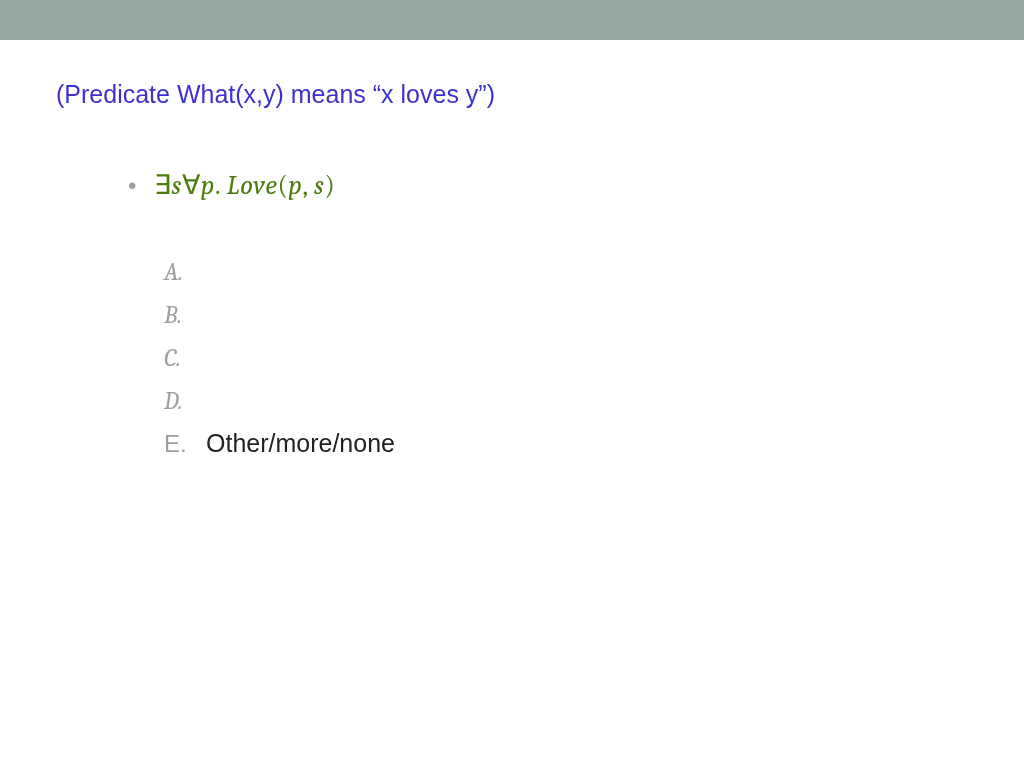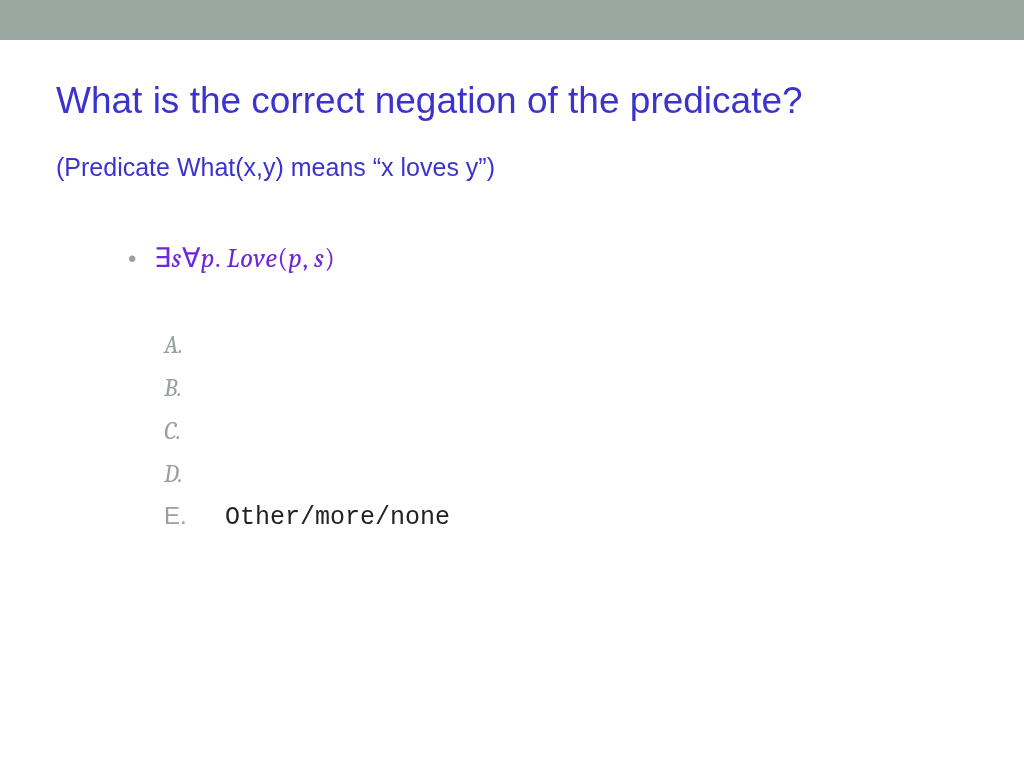--- a/index.html
+++ b/index.html
@@ -38,21 +38,21 @@
   .bullet {
     color: #9aa19a;
     font-size: 24px;
     width: 26px;
     flex-shrink: 0;
   }
   .math {
     font-family: "Cambria Math", Cambria, "Times New Roman", serif;
     font-style: italic;
     font-size: 27px;
-    color: #6d28d9;
+    color: #4d7c0f;
     letter-spacing: 0.5px;
   }
   .math .sym { font-style: normal; }
   .options {
     margin-left: 108px;
   }
   .opt-row {
     display: flex;
     align-items: baseline;
     margin-bottom: 14px;
@@ -60,34 +60,32 @@
   .opt-label {
     font-family: Cambria, "Times New Roman", serif;
     font-style: italic;
     color: #9aa19a;
     font-size: 25px;
     width: 42px;
     flex-shrink: 0;
   }
   .opt-label.plain { font-style: normal; font-family: Arial, Helvetica, sans-serif; font-size: 24px; color: #9aa19a; }
   .opt-text-plain {
-    font-family: Liberation Mono, monospace;
+    font-family: Liberation Sans, sans-serif;
     font-size: 25px;
     color: #222;
-    margin-left: 19px;
   }
 </style>
 </head>
 <body>
 
 <div class="top-bar"></div>
 
 <div class="slide">
 
-  <h1 class="title">What is the correct negation of the predicate?</h1>
   <div class="subtitle">(Predicate What(x,y) means “x loves y”)</div>
 
   <div class="predicate-row">
     <span class="bullet">•</span>
     <span class="math">
       <span class="sym">∃</span><span>s</span><span class="sym">∀</span><span>p</span><span class="sym">. </span><span>Love</span><span class="sym">(</span><span>p</span><span class="sym">, </span><span>s</span><span class="sym">)</span>
     </span>
   </div>
 
   <div class="options">

